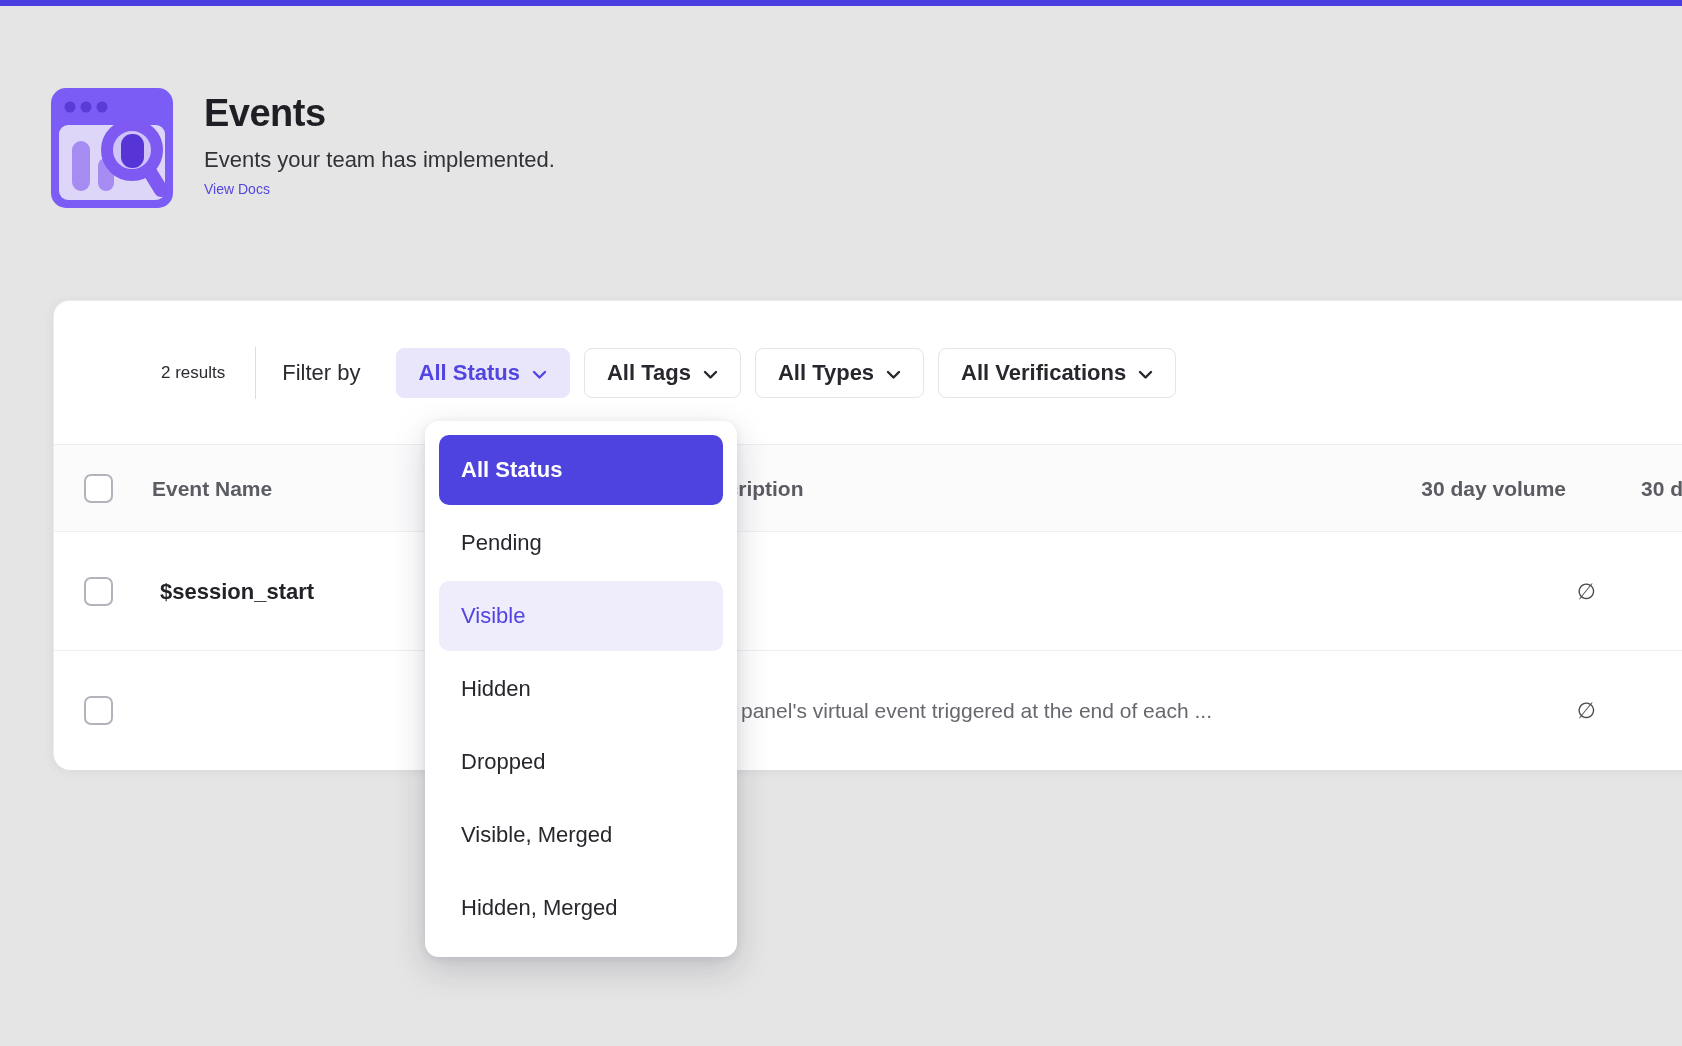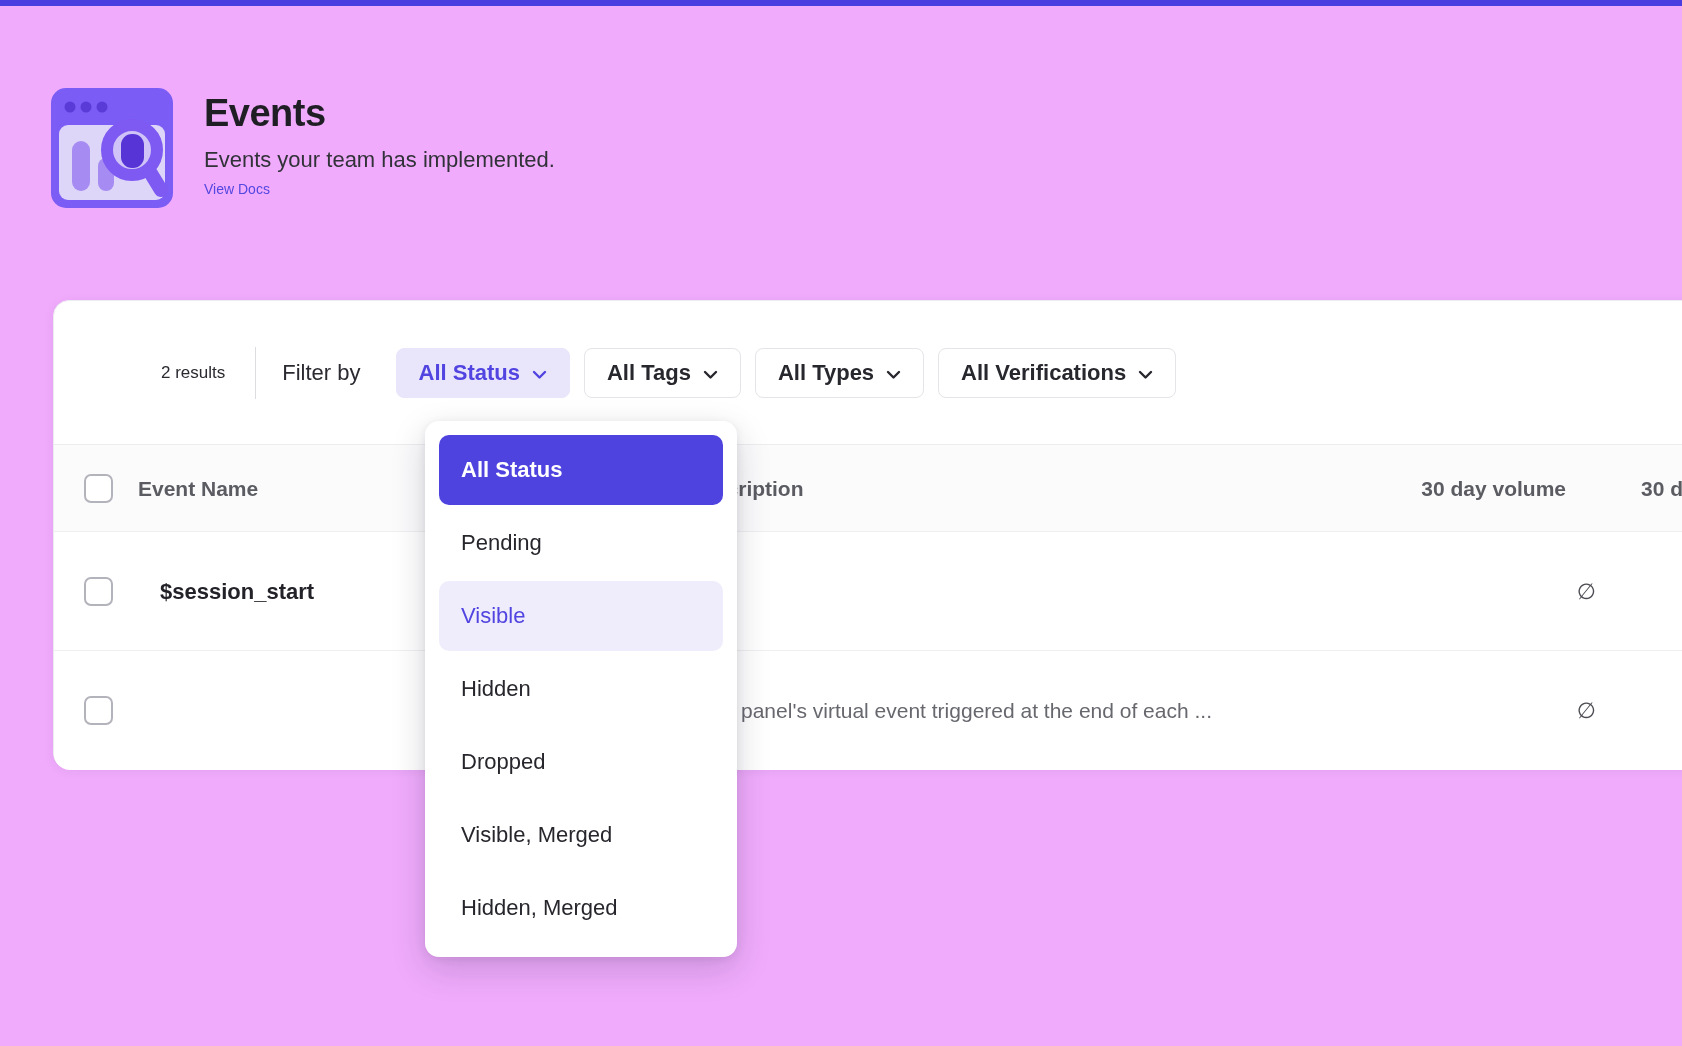--- a/index.html
+++ b/index.html
@@ -4,21 +4,21 @@
 <title>Events</title>
 <style>
   * { margin:0; padding:0; box-sizing:border-box; }
   html,body { background:#ffffff; }
   body {
     font-family:"Liberation Sans","DejaVu Sans",sans-serif;
     color:#26262c;
   }
   .viewport {
     position:relative; width:1682px; height:1046px;
-    overflow:hidden; background:#f0abfc;
+    overflow:hidden; background:#e5e5e5;
   }
   .top-accent-bar {
     position:absolute; top:0; left:0; width:100%; height:6px;
     background:#4B3EE0;
   }
 
   
   .page-header-icon { position:absolute; left:51px; top:88px; width:122px; height:120px; }
   .page-title { position:absolute; left:204px; top:92px; font-size:38px; font-weight:700; color:#1e1e24; letter-spacing:-0.5px; }
   .page-subtitle { position:absolute; left:204px; top:147px; font-size:22px; color:#313138; }
@@ -58,21 +58,21 @@
   .trow { position:absolute; left:0; width:100%; height:119px; background:#fff; }
   .trow.r1 { top:231px; border-bottom:1px solid #efeff2; }
   .trow.r2 { top:350px; border-bottom-left-radius:16px; border-bottom-right-radius:16px; }
   .checkbox {
     position:absolute; left:30px; width:29px; height:29px;
     border:2px solid #b3b3bc; border-radius:7px; background:#fff; cursor:pointer;
   }
   .thead .checkbox { top:29px; }
   .trow .checkbox { top:45px; }
   .th { position:absolute; font-size:21px; font-weight:700; color:#5b5c62; line-height:87px; height:87px; cursor:pointer; white-space:nowrap; }
-  .th.c-name { left:84px; }
+  .th.c-name { left:98px; }
   .th.c-desc { left:634px; }
   .th.c-vol  { left:1312px; width:200px; text-align:right; }
   .th.c-cut  { left:1587px; }
   .cell-name {
     position:absolute; left:106px; top:0; height:119px; line-height:119px;
     font-size:22px; font-weight:700; color:#222228; cursor:pointer; white-space:nowrap;
   }
   .cell-desc {
     position:absolute; left:687px; top:0; height:119px; line-height:119px;
     font-size:21px; color:#67686e; white-space:nowrap;

